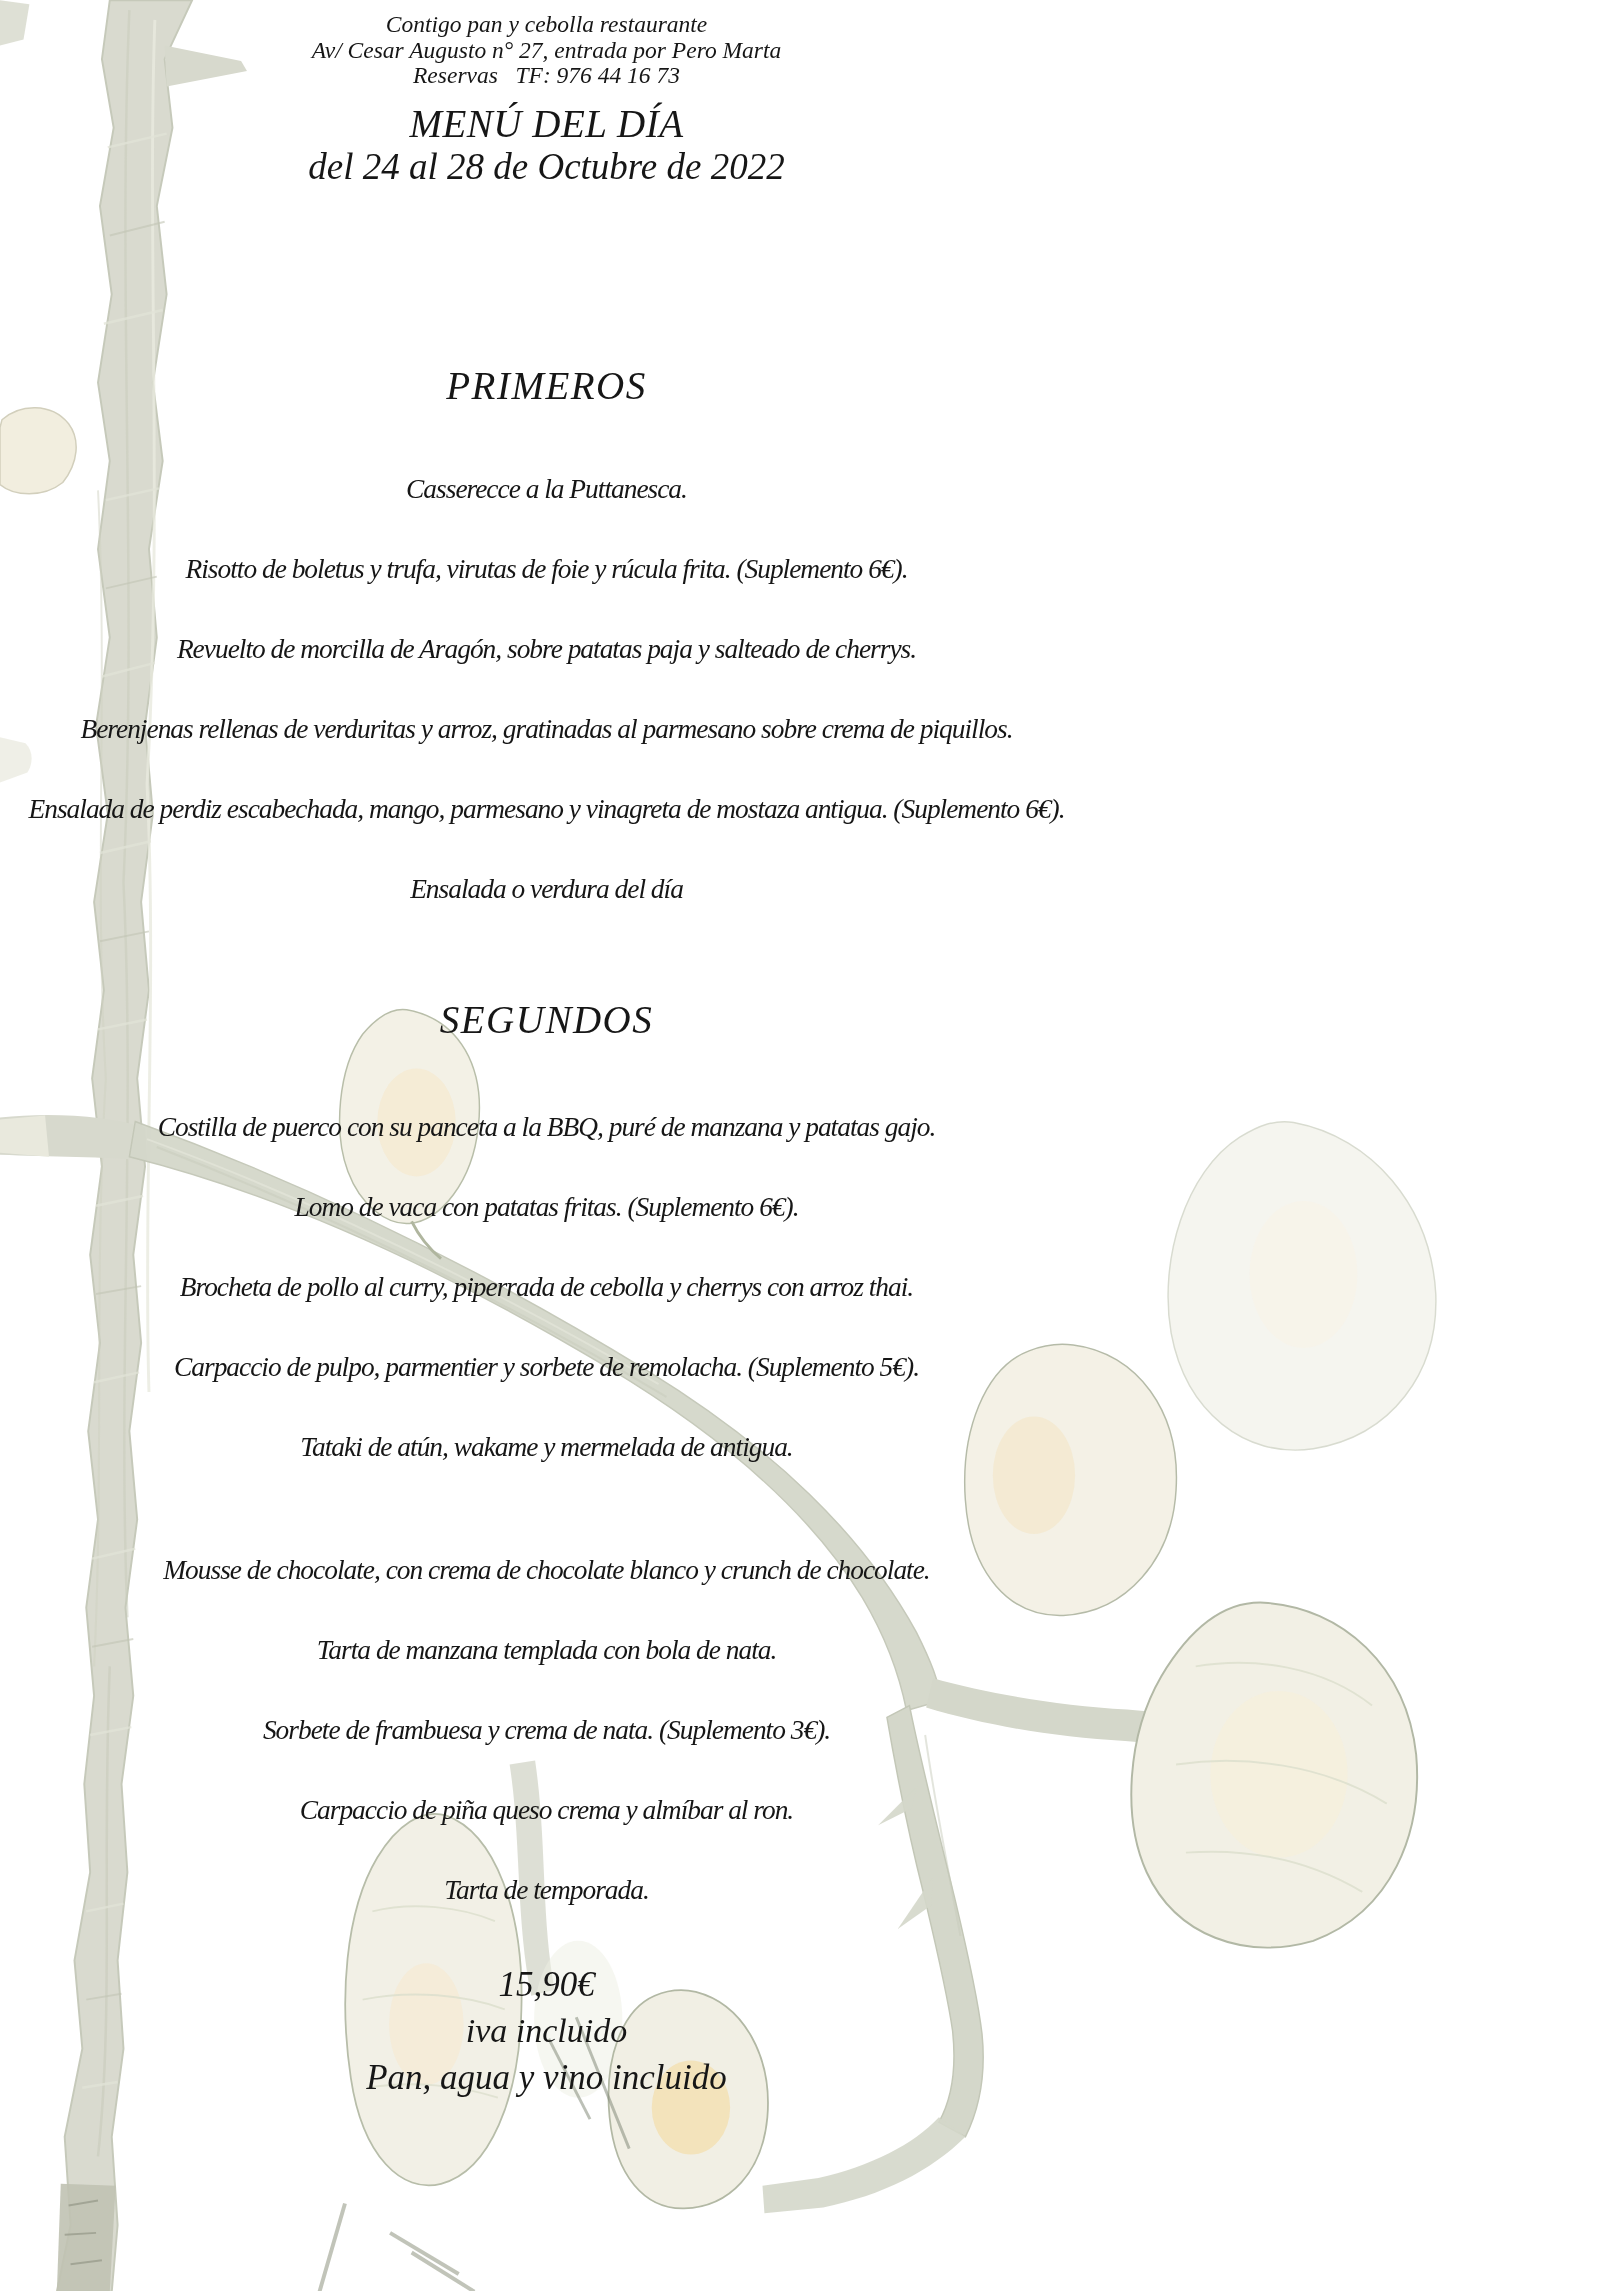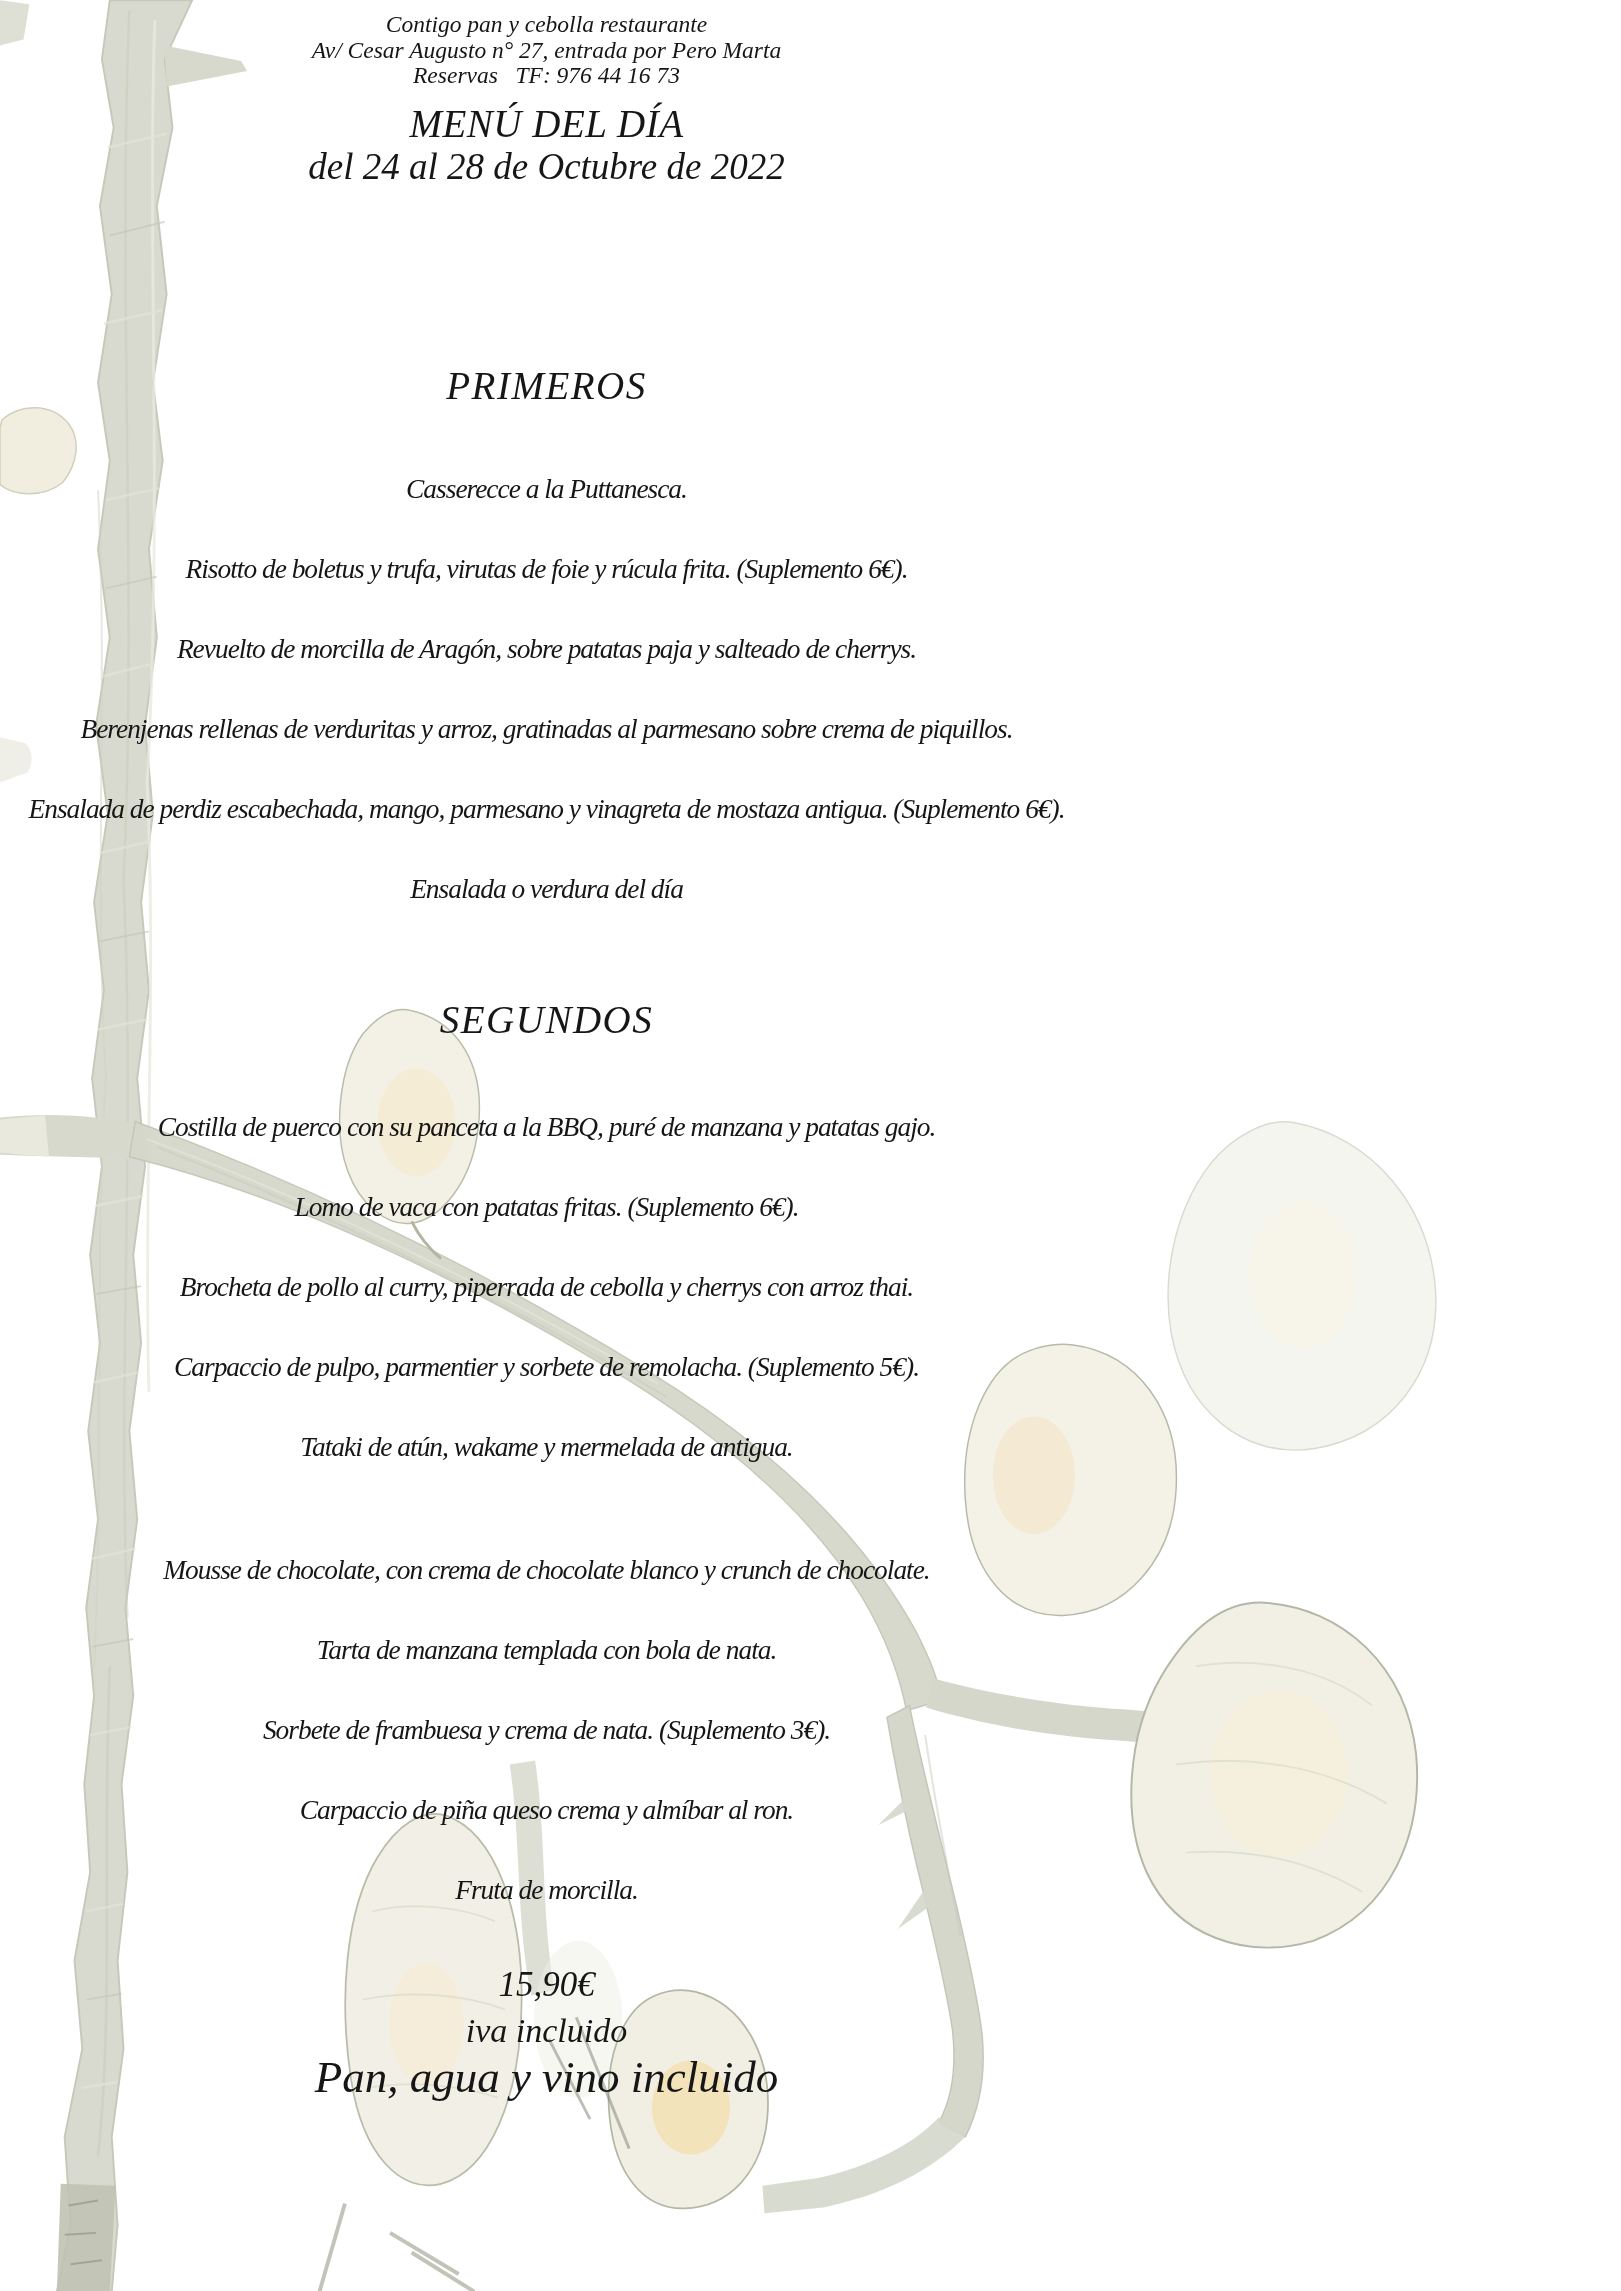--- a/index.html
+++ b/index.html
@@ -35,21 +35,21 @@
   #list-primeros { margin-top: 42px; }
   #list-segundos { margin-top: 46px; }
   #list-postres  { margin-top: 43px; }
   .dish {
     font-size: 27.4px; line-height: 80px;
     letter-spacing: -1px;
     white-space: pre;
   }
   .price    { margin-top: 30px; font-size: 35px; line-height: 49px; }
   .tax      { font-size: 34px; line-height: 43px; }
-  .included { font-size: 45px; line-height: 51px; }
+  .included { font-size: 35px; line-height: 51px; }
 </style>
 </head>
 <body>
 
 <svg class="bg" viewBox="0 0 1654 2338" xmlns="http://www.w3.org/2000/svg">
 
   <path d="M0,0 L30,4 L24,40 L0,46 Z" fill="#d8dace" opacity="0.85"></path>
 
   <g>
     <path fill="#d7d9cd" stroke="#c3c7b7" stroke-width="2" opacity="0.95" d="
@@ -214,20 +214,20 @@
     <div class="dish">Brocheta de pollo al curry, piperrada de cebolla y cherrys con arroz thai.</div>
     <div class="dish">Carpaccio de pulpo, parmentier y sorbete de remolacha. (Suplemento 5€).</div>
     <div class="dish">Tataki de atún, wakame y mermelada de antigua.</div>
   </div>
 
   <div id="list-postres">
     <div class="dish">Mousse de chocolate, con crema de chocolate blanco y crunch de chocolate.</div>
     <div class="dish">Tarta de manzana templada con bola de nata.</div>
     <div class="dish">Sorbete de frambuesa y crema de nata. (Suplemento 3€).</div>
     <div class="dish">Carpaccio de piña queso crema y almíbar al ron.</div>
-    <div class="dish">Fruta de morcilla.</div>
+    <div class="dish">Tarta de temporada.</div>
   </div>
 
   <div class="line price">15,90€</div>
   <div class="line tax">iva incluido</div>
   <div class="line included">Pan, agua y vino incluido</div>
 </div>
 
 
 </body></html>

